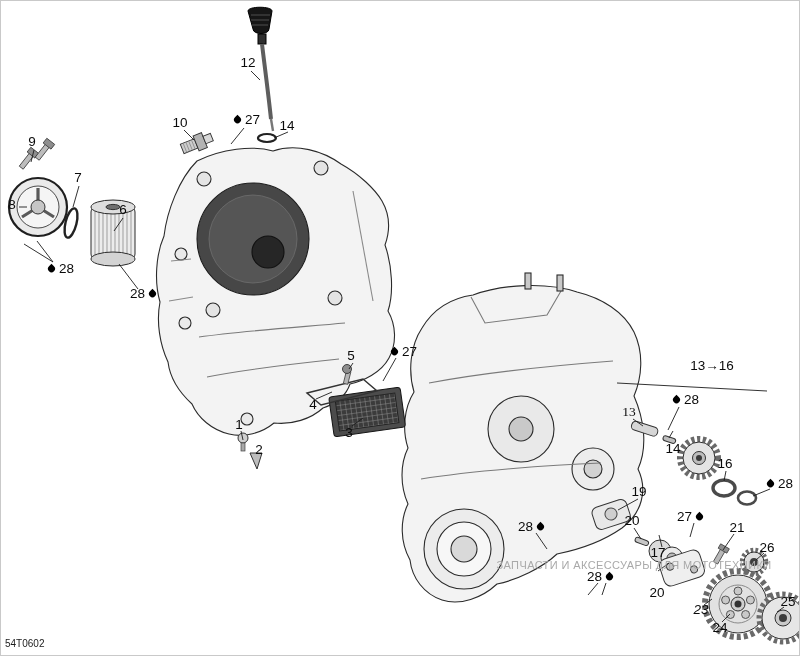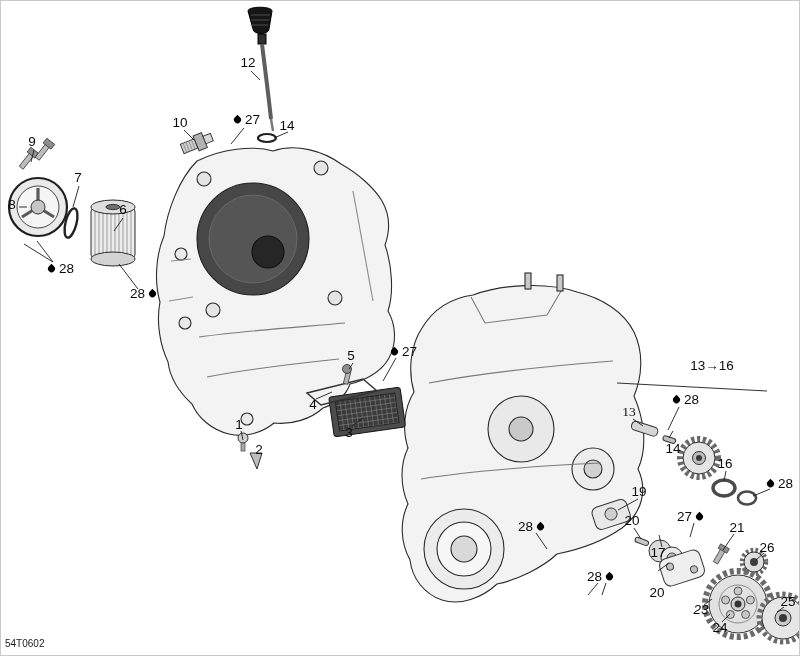--- a/index.html
+++ b/index.html
@@ -343,15 +343,16 @@
         <span>25</span>
       </div>
       <div class="callout" style="left: 719px; top: 627px;">
         <span>24</span>
       </div>
       <div class="callout" style="left: 700px; top: 609px; font-style: italic;">
         <span>23</span>
       </div>
     </div>
 
+  <div class="wm1">ЗАПЧАСТИ И АКСЕССУАРЫ ДЛЯ МОТОТЕХНИКИ</div>
   <div class="code">54T0602</div>
 
 </div>
 
 </body></html>

